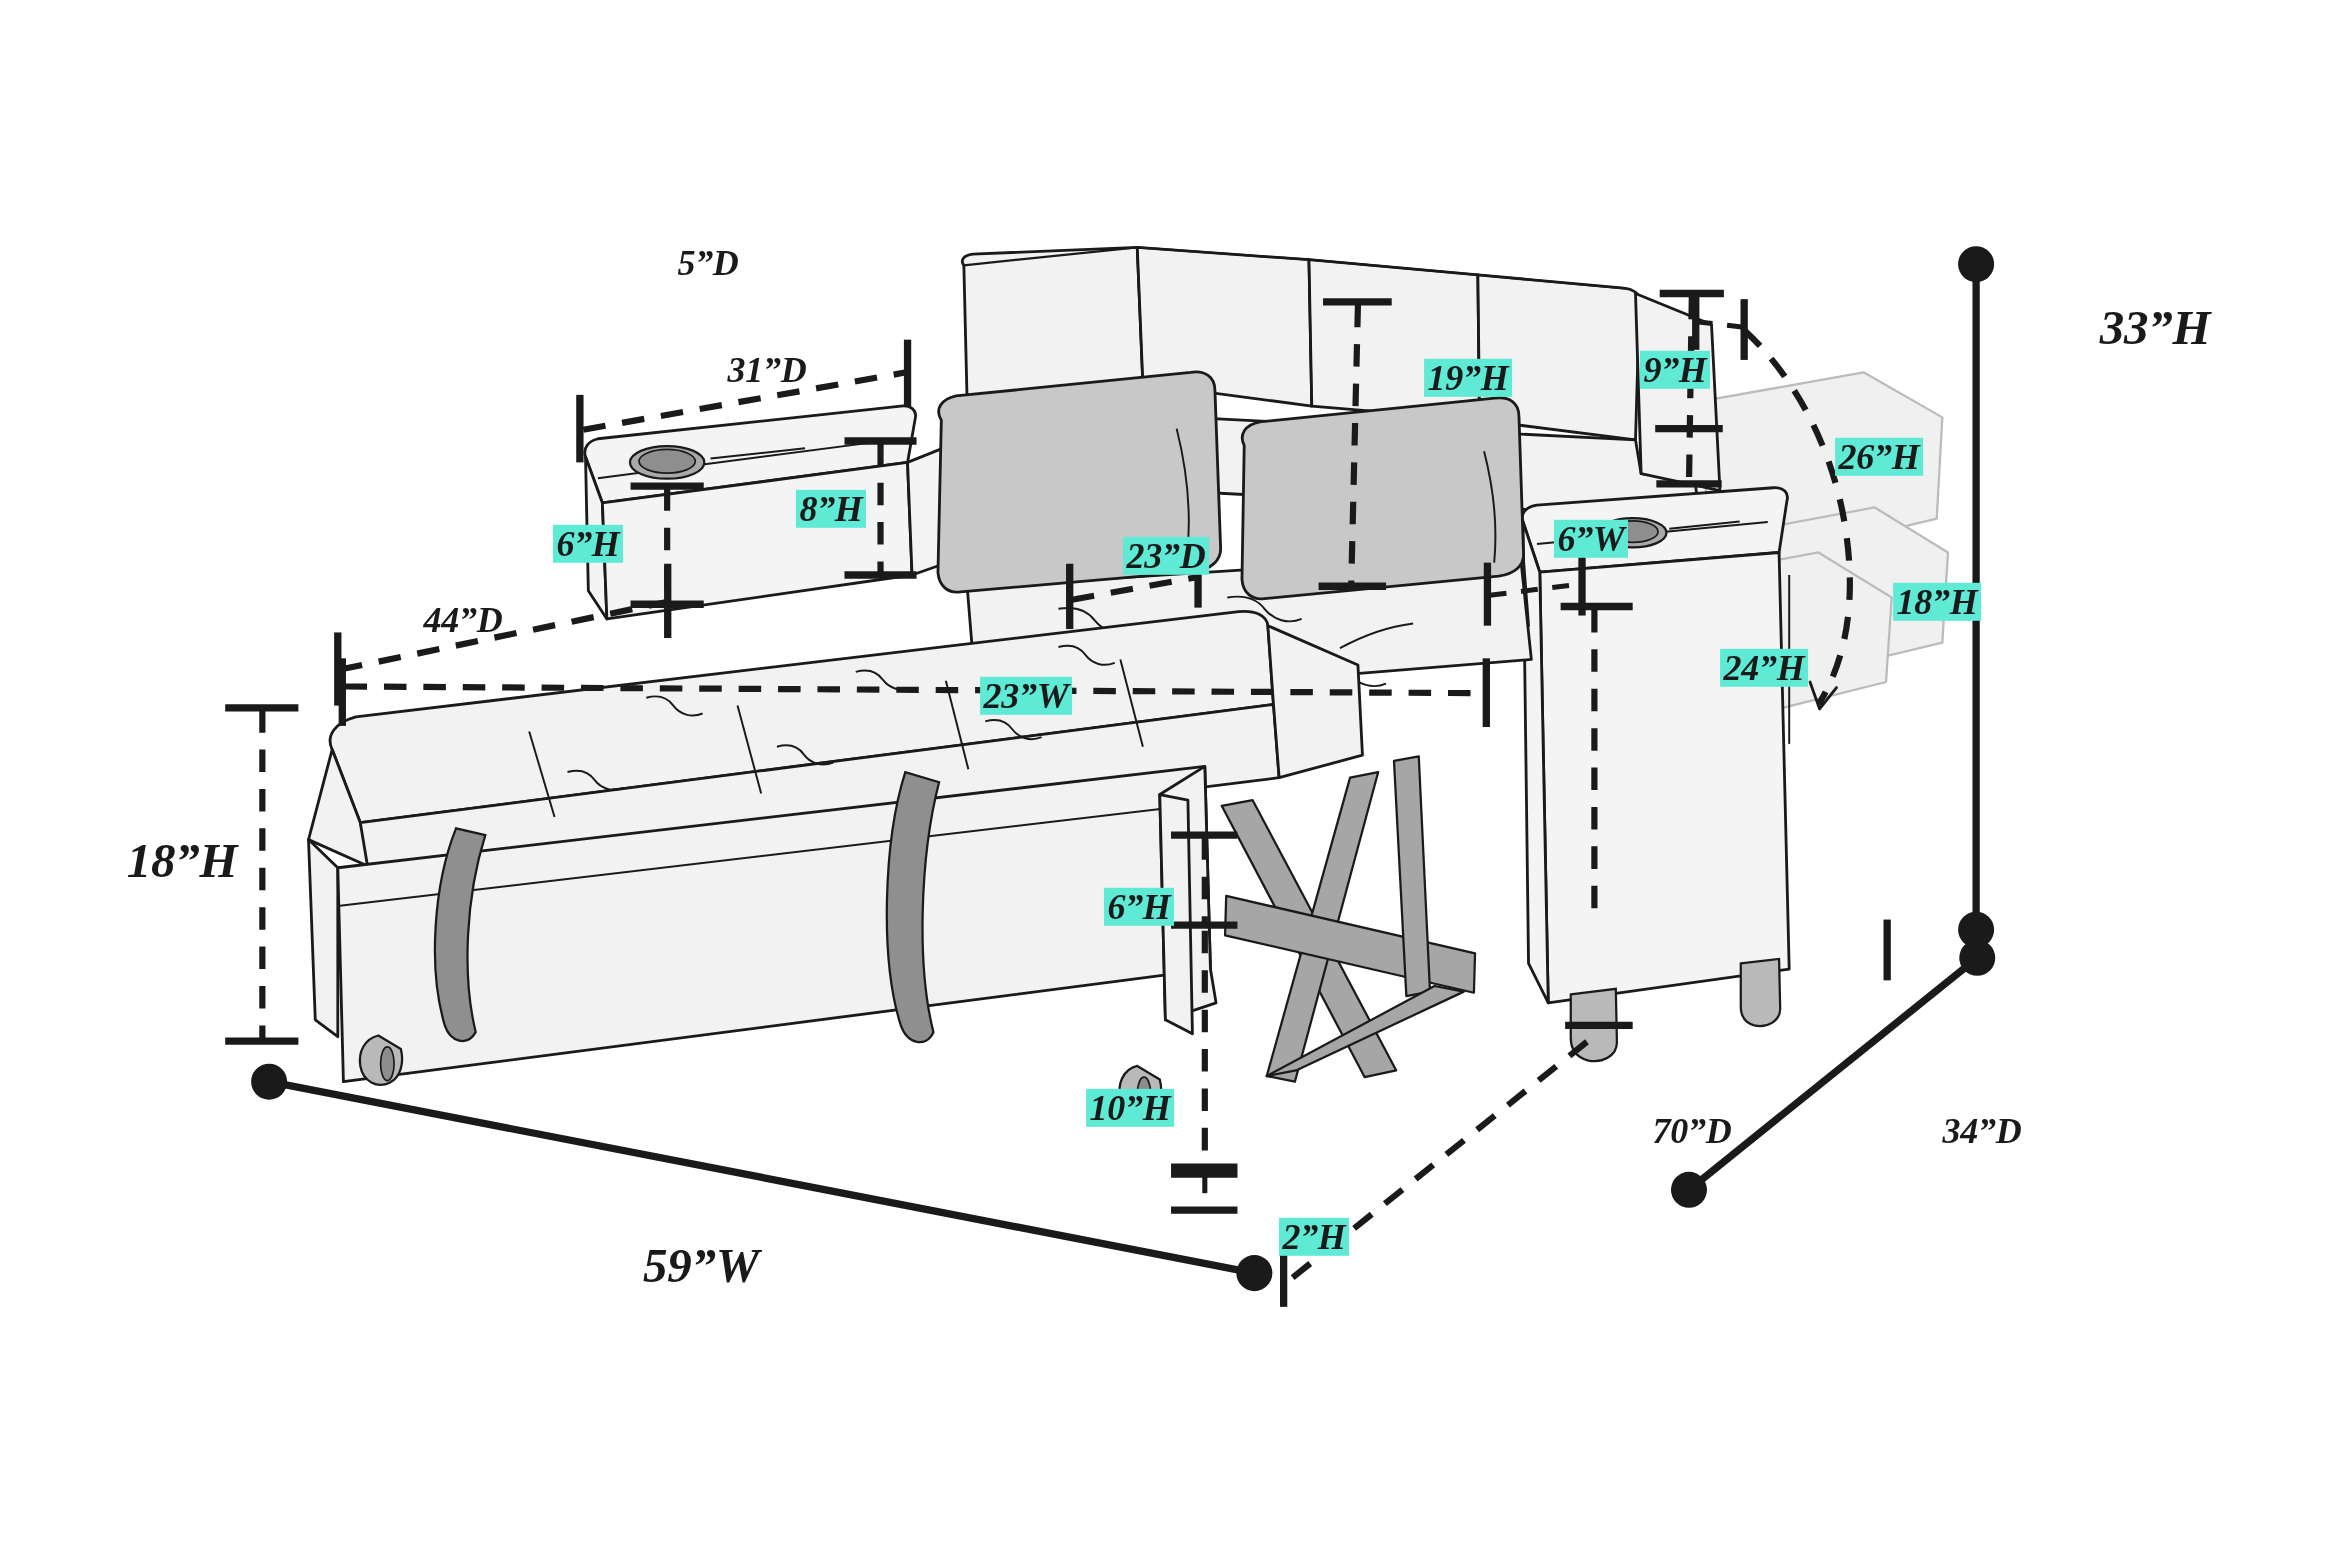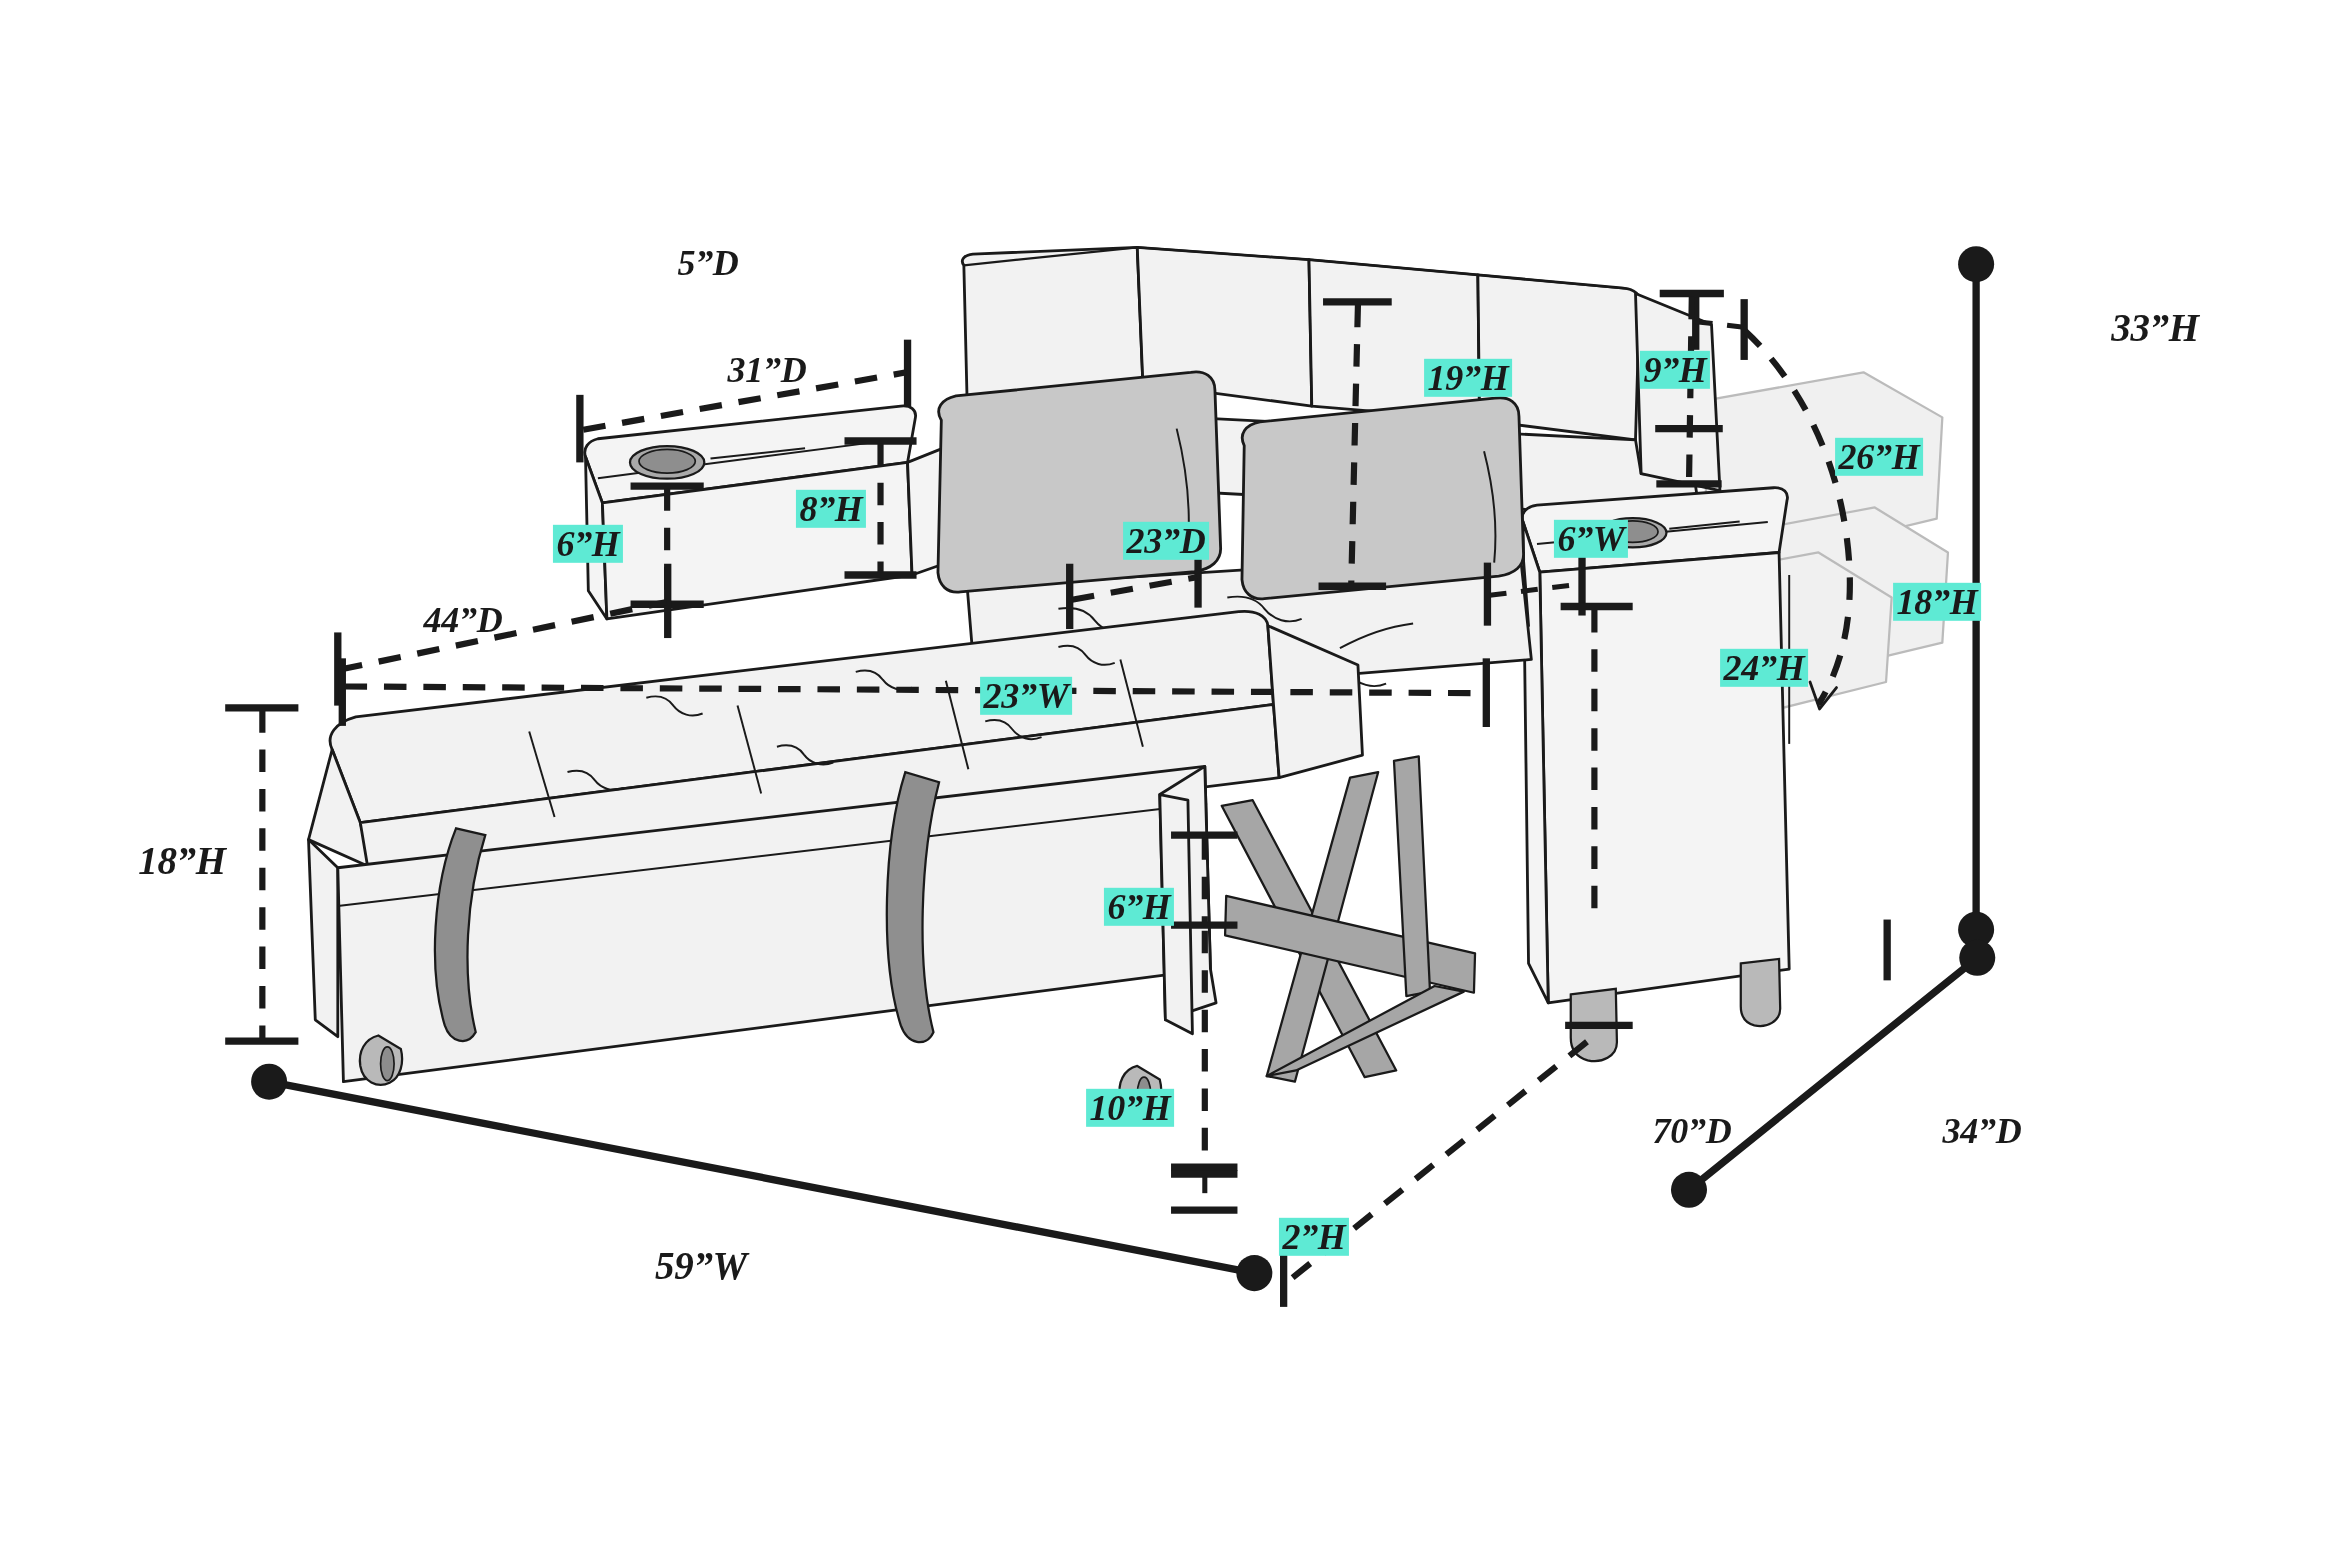--- a/index.html
+++ b/index.html
@@ -12,21 +12,21 @@
     font-weight:bold;
     font-style:italic;
     color:#1a1a1a;
     white-space:nowrap;
     letter-spacing:-0.3px;
     line-height:1;
     transform:translate(-50%,-50%);
     background:transparent;
   }
   .dimlabel.boxed{background:#5eead4;padding:1.2px 3.5px;}
-  .s-lg{font-size:39px;}
+  .s-lg{font-size:49px;}
   .s-md{font-size:36px;}
 </style>
 </head>
 <body>
 
 <div id="stage">
 
   <svg id="diagram" viewBox="0 0 4000 2667" xmlns="http://www.w3.org/2000/svg">
 
     <defs>
@@ -312,21 +312,21 @@
   <div class="dimlabel s-md boxed" style="left:1675px;top:358px;">9”H</div>
 
   <div class="dimlabel s-md boxed" style="left:1879px;top:445px;">26”H</div>
 
   <div class="dimlabel s-md boxed" style="left:831px;top:497px;text-align:center;">8”H</div>
 
   <div class="dimlabel s-md boxed" style="left:588px;top:532px;">6”H</div>
 
   <div class="dimlabel s-md" style="left:463px;top:608px;">44”D</div>
 
-  <div class="dimlabel s-md boxed" style="left:1166px;top:529px;">23”D</div>
+  <div class="dimlabel s-md boxed" style="left:1166px;top:544px;">23”D</div>
 
   <div class="dimlabel s-md boxed" style="left:1591px;top:527px;">6”W</div>
 
   <div class="dimlabel s-md boxed" style="left:1937px;top:590px;">18”H</div>
 
   <div class="dimlabel s-md boxed" style="left:1764px;top:656px;">24”H</div>
 
   <div class="dimlabel s-md boxed" style="left:1026px;top:684px;">23”W</div>
 
   <div class="dimlabel s-lg" style="left:182px;top:848px;">18”H</div>

